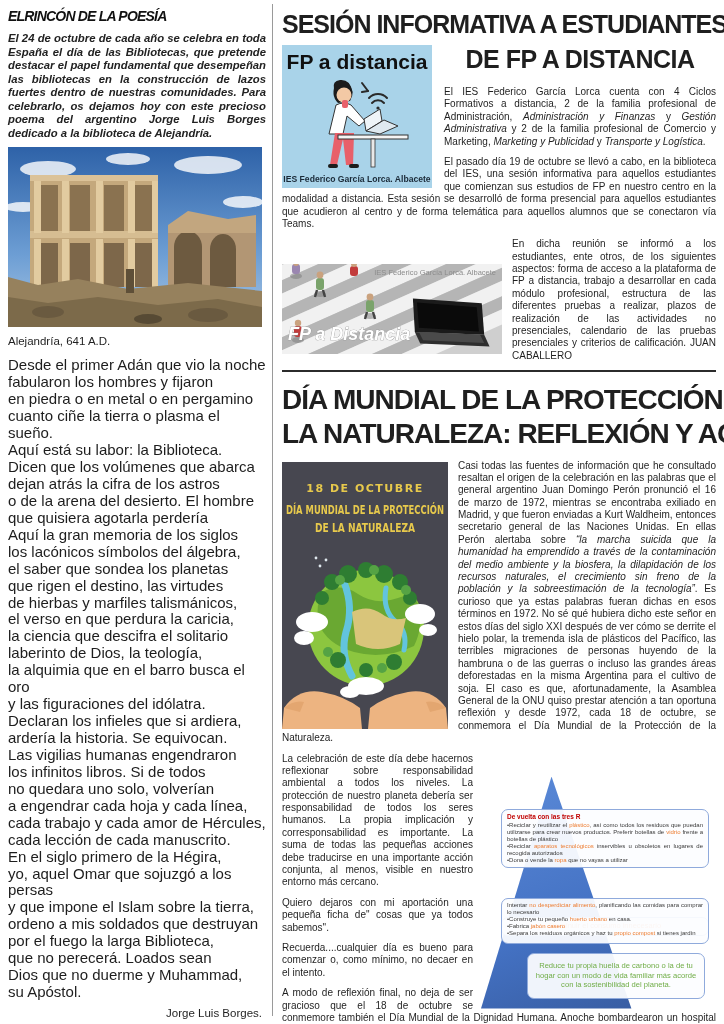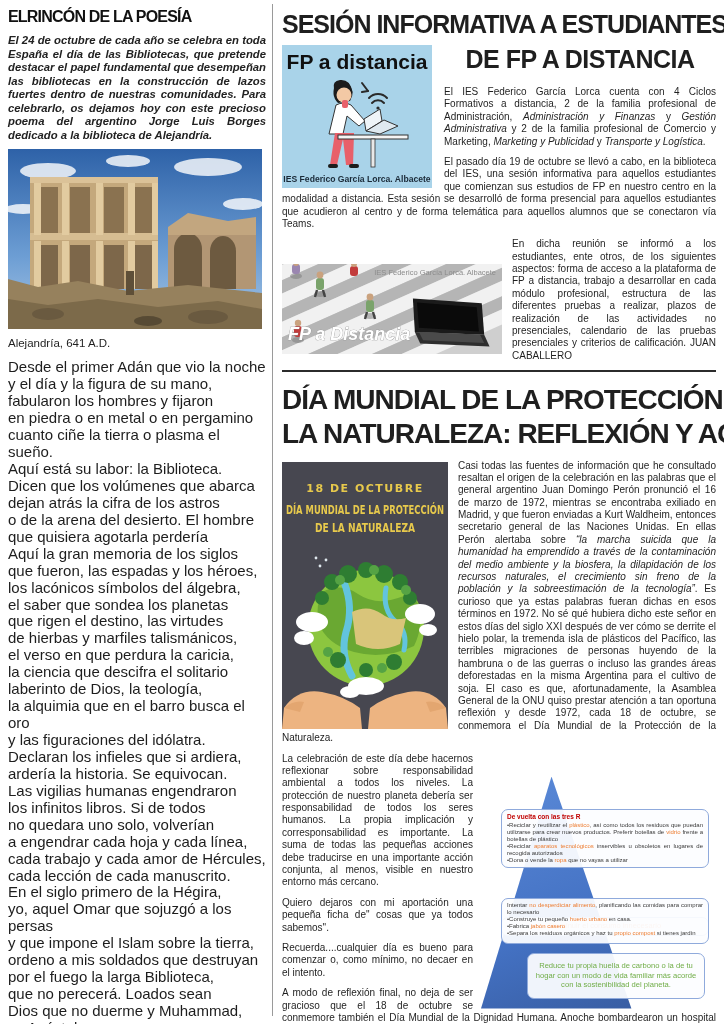--- a/index.html
+++ b/index.html
@@ -4,21 +4,21 @@
 <style>
   html,body{margin:0;padding:0;background:#fff;}
   #page{position:relative;width:724px;height:1024px;background:#ffffff;overflow:hidden;
         font-family:"Liberation Sans","DejaVu Sans",sans-serif;color:#1f1f1f;}
 
   
   .vrule{position:absolute;left:272px;top:4px;bottom:8px;width:1px;background:#9a9a9a;}
 
   
   .left-col{position:absolute;left:8px;top:6px;width:258px;}
-  .poetry-title{font-size:16px;font-weight:bold;letter-spacing:-0.8px;color:#111;margin:2px 0 8px 0;white-space:nowrap;}
+  .poetry-title{font-size:14px;font-weight:bold;letter-spacing:-0.8px;color:#111;margin:2px 0 8px 0;white-space:nowrap;font-style:italic;}
   .poetry-intro{font-size:11.3px;font-style:italic;font-weight:bold;text-align:justify;line-height:1.2;color:#222;}
   .ruins{display:block;margin:7px 0 6px 0;}
   .poem-heading{font-size:11.5px;margin:8px 0 10px 0;}
   .poem{font-size:15px;line-height:1.13;color:#1d1d1d;}
   .poem-author{font-size:11.5px;text-align:right;margin:6px 4px 8px 0;}
   .borges{display:block;}
 
   
   .right-col{position:absolute;left:282px;top:6px;width:434px;}
   .a2-title1{font-size:25px;font-weight:bold;letter-spacing:-1px;text-align:center;margin:4px 0 6px 0;white-space:nowrap;}
@@ -111,31 +111,29 @@
         <rect x="118" y="122" width="8" height="24" fill="#5e4f38"></rect>
         <ellipse cx="40" cy="165" rx="16" ry="6" fill="#6a5a40"></ellipse>
         <ellipse cx="200" cy="168" rx="20" ry="7" fill="#6a5a40"></ellipse>
         <ellipse cx="140" cy="172" rx="14" ry="5" fill="#574a34"></ellipse>
       </g>
     </svg>
 
     <div class="poem-heading">Alejandría, 641 A.D.</div>
     <div class="poem">
         <div>Desde el primer Adán que vio la noche</div>
-        <div>y el día y la figura de su mano,</div>
         <div>fabularon los hombres y fijaron</div>
         <div>en piedra o en metal o en pergamino</div>
         <div>cuanto ciñe la tierra o plasma el sueño.</div>
         <div>Aquí está su labor: la Biblioteca.</div>
         <div>Dicen que los volúmenes que abarca</div>
         <div>dejan atrás la cifra de los astros</div>
         <div>o de la arena del desierto. El hombre</div>
         <div>que quisiera agotarla perdería</div>
         <div>Aquí la gran memoria de los siglos</div>
-        <div>que fueron, las espadas y los héroes,</div>
         <div>los lacónicos símbolos del álgebra,</div>
         <div>el saber que sondea los planetas</div>
         <div>que rigen el destino, las virtudes</div>
         <div>de hierbas y marfiles talismánicos,</div>
         <div>el verso en que perdura la caricia,</div>
         <div>la ciencia que descifra el solitario</div>
         <div>laberinto de Dios, la teología,</div>
         <div>la alquimia que en el barro busca el oro</div>
         <div>y las figuraciones del idólatra.</div>
         <div>Declaran los infieles que si ardiera,</div>

